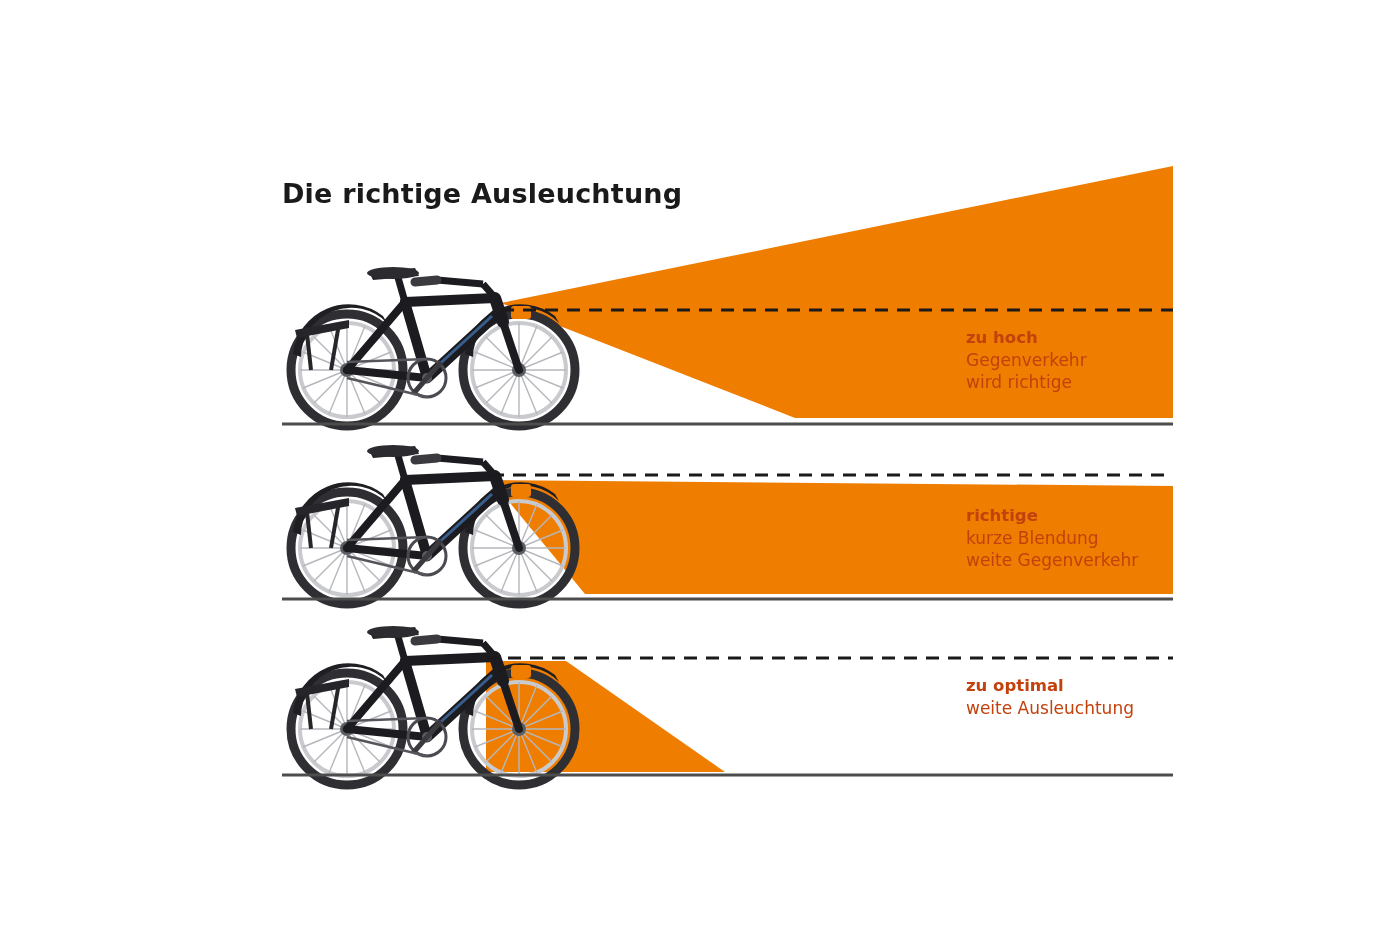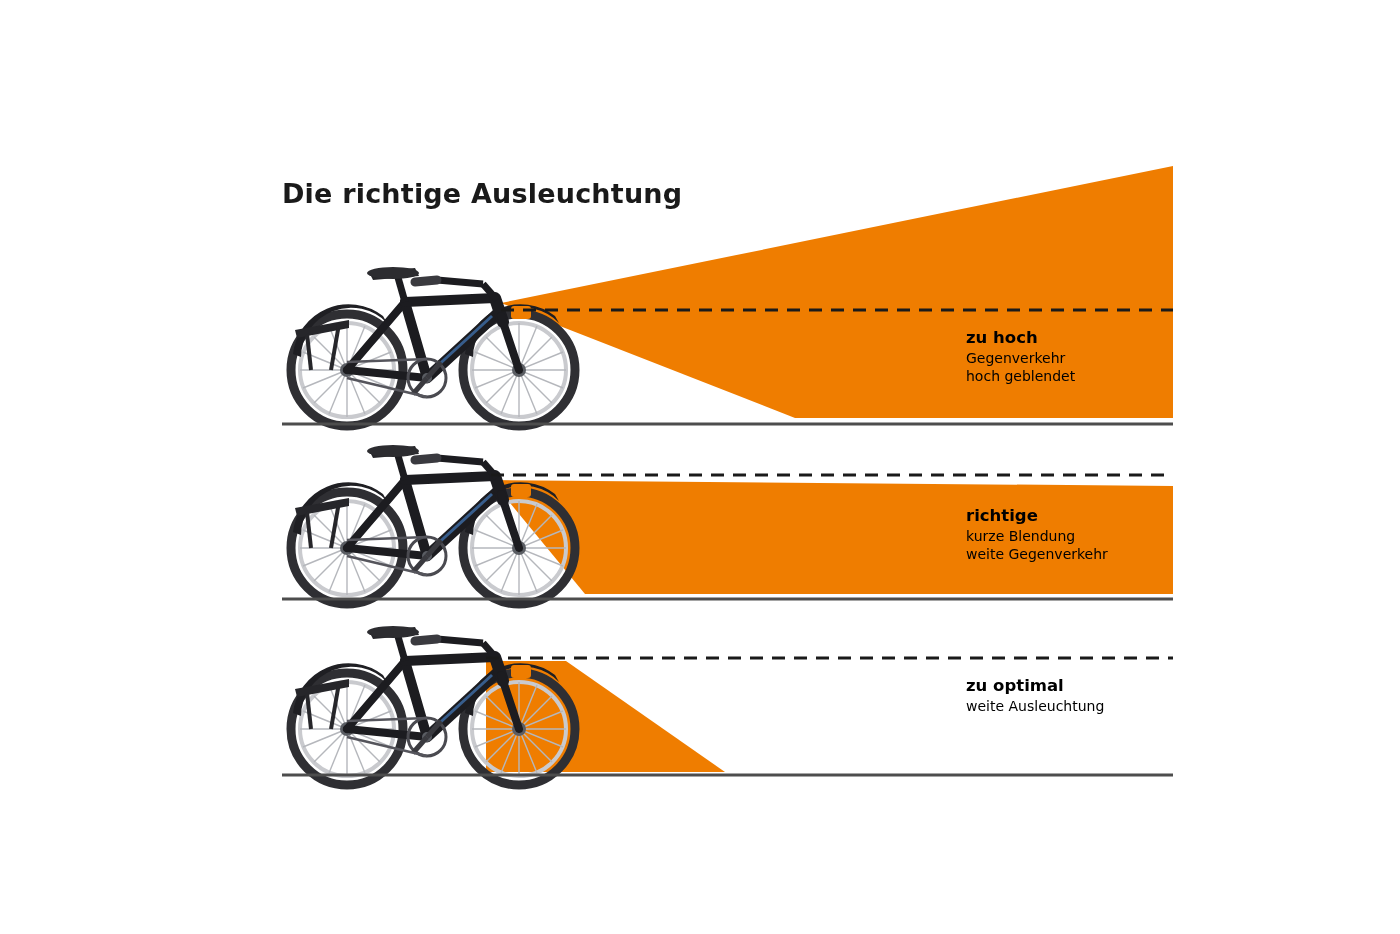--- a/index.html
+++ b/index.html
@@ -27,31 +27,31 @@
     left: 257px;
     top: 178px;
     font-size: 27px;
     font-weight: bold;
     color: #1a1a1a;
     letter-spacing: 0.2px;
     white-space: nowrap;
   }
   .caption {
     position: absolute;
-    color: #000000;
+    color: #c2410c;
     line-height: 1.32;
     white-space: nowrap;
   }
   .caption .lead {
     font-weight: bold;
     font-size: 16.5px;
     display: block;
   }
   .caption .sub {
-    font-size: 14px;
+    font-size: 17px;
     display: block;
   }
   svg.art {
     position: absolute;
     left: 0;
     top: 0;
     width: 1400px;
     height: 934px;
     pointer-events: none;
   }
@@ -164,21 +164,21 @@
       <polygon points="461,661 541,661 700,772 461,772" fill="#ef7d00"></polygon>
       <use href="#bike" x="262" y="617"></use>
       <line x1="461" y1="658" x2="1148" y2="658" stroke="#1a1a1a" stroke-width="3" stroke-dasharray="13 9"></line>
       <line x1="257" y1="775" x2="1148" y2="775" stroke="#4d4d4d" stroke-width="3"></line>
     </g>
   </svg>
 
   <div class="caption" style="left:941px; top:327px;">
     <span class="lead">zu hoch</span>
     <span class="sub">Gegenverkehr</span>
-    <span class="sub">hoch geblendet</span>
+    <span class="sub">wird richtige</span>
   </div>
 
   <div class="caption" style="left:941px; top:505px;">
     <span class="lead">richtige</span>
     <span class="sub">kurze Blendung</span>
     <span class="sub">weite Gegenverkehr</span>
   </div>
 
   <div class="caption" style="left:941px; top:675px;">
     <span class="lead">zu optimal</span>

